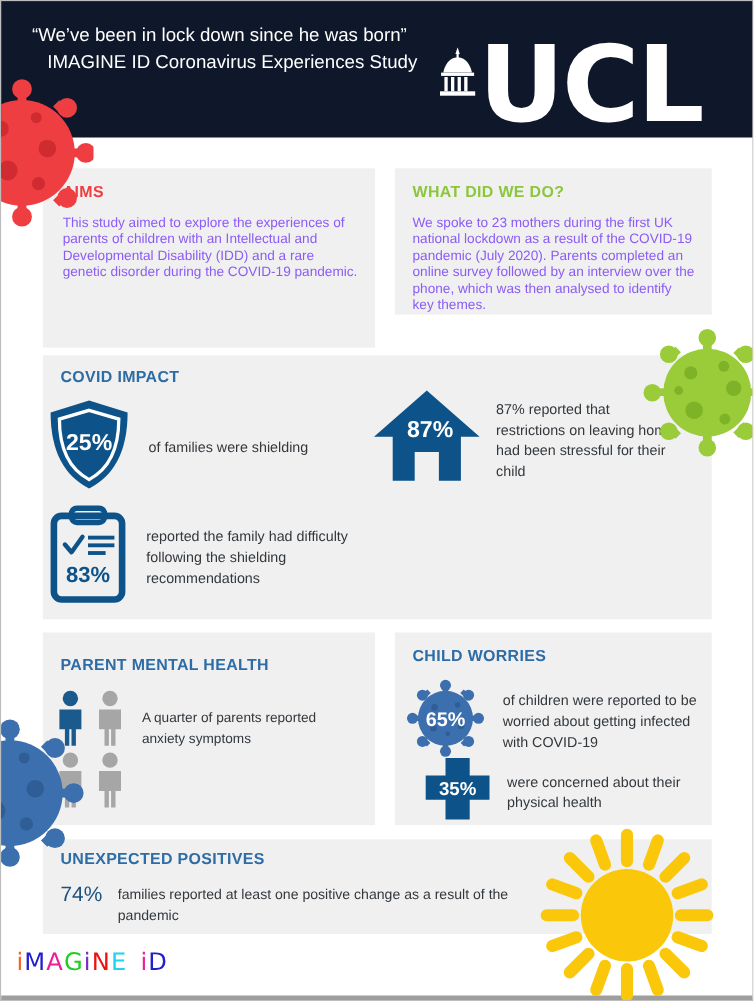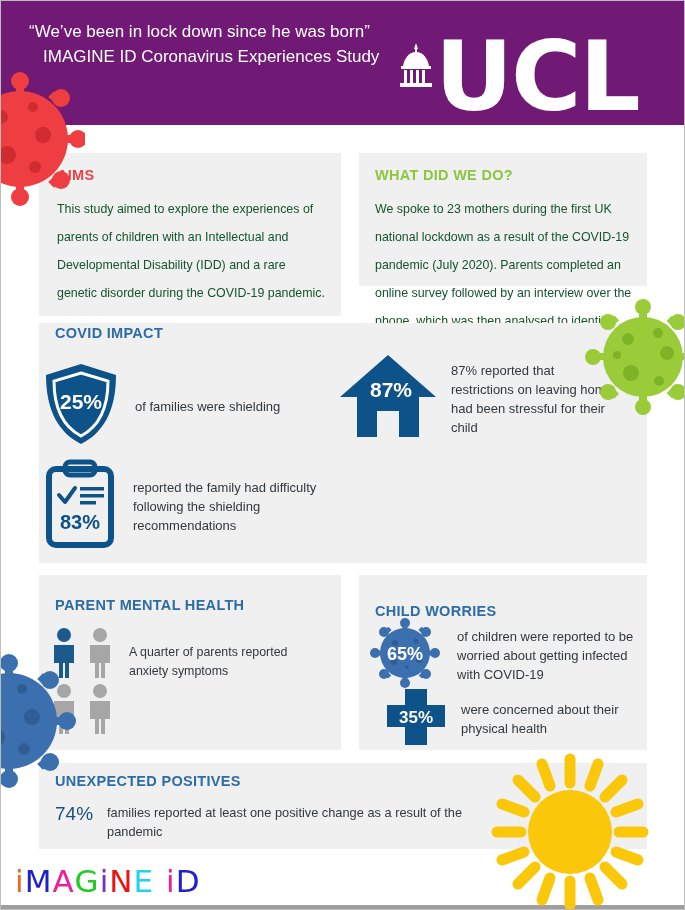--- a/index.html
+++ b/index.html
@@ -14,21 +14,21 @@
     width: 685px; height: 910px;
     background: #ffffff;
     border: 1px solid #bdbdbd;
     overflow: hidden;
   }
 
   
   .header {
     position: absolute; left: 0; top: 0;
     width: 685px; height: 124px;
-    background: #701a75;
+    background: #0f172a;
   }
   .header-title-wrap {
     position: absolute; left: 28px; top: 18px;
     width: 390px;
   }
   .header-line1 {
     font-size: 17px; color: #ffffff; line-height: 25px;
     white-space: nowrap;
   }
   .header-line2 {
@@ -49,41 +49,41 @@
 
   
   .panel {
     position: absolute;
     background: #f0f0f0;
   }
   .panel-title {
     font-size: 14.5px; font-weight: bold; letter-spacing: .3px;
   }
   .body-text {
-    font-size: 12.4px; color: #14532d; line-height: 28px;
+    font-size: 12.4px; color: #8b5cf6; line-height: 15px;
   }
 
   #panel-aims   { left: 38px;  top: 152px; width: 302px; height: 163px; }
   #panel-what   { left: 358px; top: 152px; width: 288px; height: 133px; }
   #panel-covid  { left: 38px;  top: 322px; width: 608px; height: 240px; }
   #panel-parent { left: 38px;  top: 574px; width: 302px; height: 175px; }
   #panel-child  { left: 358px; top: 574px; width: 288px; height: 175px; }
   #panel-unexp  { left: 38px;  top: 762px; width: 608px; height: 86px; }
 
   .t-red   { color: #ee3e44; }
   .t-green { color: #8cc63e; }
   .t-blue  { color: #2e6ca6; }
 
   .aims-title  { position: absolute; left: 18px; top: 14px; }
   .aims-text   { position: absolute; left: 18px; top: 42px; width: 268px; }
   .what-title  { position: absolute; left: 16px; top: 14px; }
   .what-text   { position: absolute; left: 16px; top: 42px; width: 258px; }
 
   
-  .covid-title { position: absolute; left: 16px; top: 2px; }
+  .covid-title { position: absolute; left: 16px; top: 12px; }
   .stat-row    { position: absolute; display: flex; align-items: center; }
   .stat-text   { font-size: 13px; color: #33383d; line-height: 19px; }
 
   #row-shield { left: 40px;  top: 360px; }
   #row-clip   { left: 42px;  top: 458px; }
   #row-house  { left: 338px; top: 352px; }
   #row-cap    { left: 336px; top: 462px; }
 
   .stat-icon { flex: 0 0 auto; }
   .stat-copy { margin-left: 14px; }
@@ -93,21 +93,21 @@
   .people-grid {
     position: absolute; left: 48px; top: 626px;
     display: grid; grid-template-columns: 30px 30px; grid-gap: 4px 6px;
   }
   .parent-copy {
     position: absolute; left: 128px; top: 642px; width: 170px;
     font-size: 12.4px; color: #33383d; line-height: 19px;
   }
 
   
-  .child-title { position: absolute; left: 16px; top: 28px; }
+  .child-title { position: absolute; left: 16px; top: 14px; }
   #row-virus { left: 366px; top: 614px; }
   #row-cross { left: 384px; top: 686px; }
 
   
   .unexp-title { position: absolute; left: 16px; top: 10px; }
   .unexp-row {
     position: absolute; left: 54px; top: 802px;
     display: flex; align-items: flex-start;
   }
   .unexp-pct {
@@ -123,21 +123,21 @@
   .decor { position: absolute; pointer-events: none; }
   #virus-red   { left: -46px; top: 58px;  z-index: 1; }
   #virus-green { left: 582px; top: 288px; z-index: 3; }
   #virus-blue  { left: -50px; top: 640px; z-index: 3; }
   #sun         { left: 489px; top: 752px; z-index: 4; }
 
   
   .imagine-logo {
     position: absolute; left: 14px; top: 862px;
     font-family: "DejaVu Sans", sans-serif;
-    font-size: 31px; letter-spacing: 1px;
+    font-size: 22px; letter-spacing: 1px;
     white-space: nowrap;
   }
   .imagine-logo span { display: inline-block; }
   .footer-bar {
     position: absolute; left: 0; top: 904px; width: 685px; height: 6px;
     background: #9e9e9e;
   }
 </style>
 </head>
 <body>

